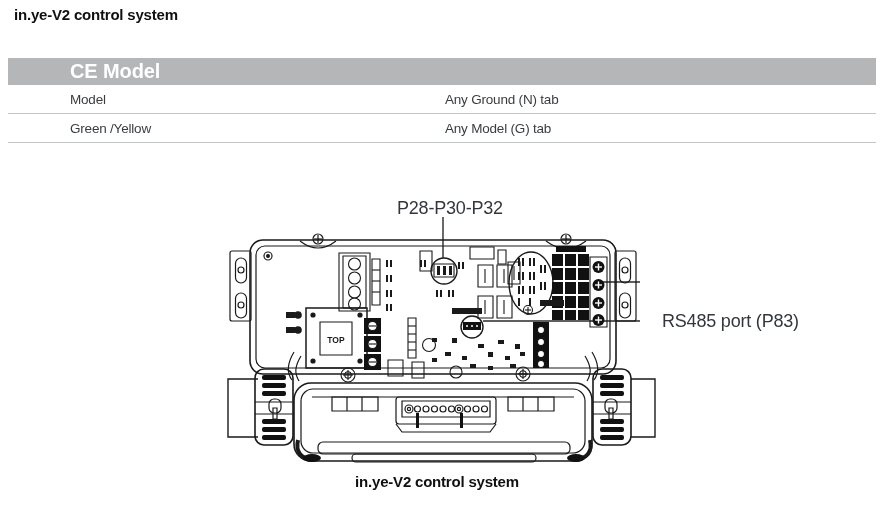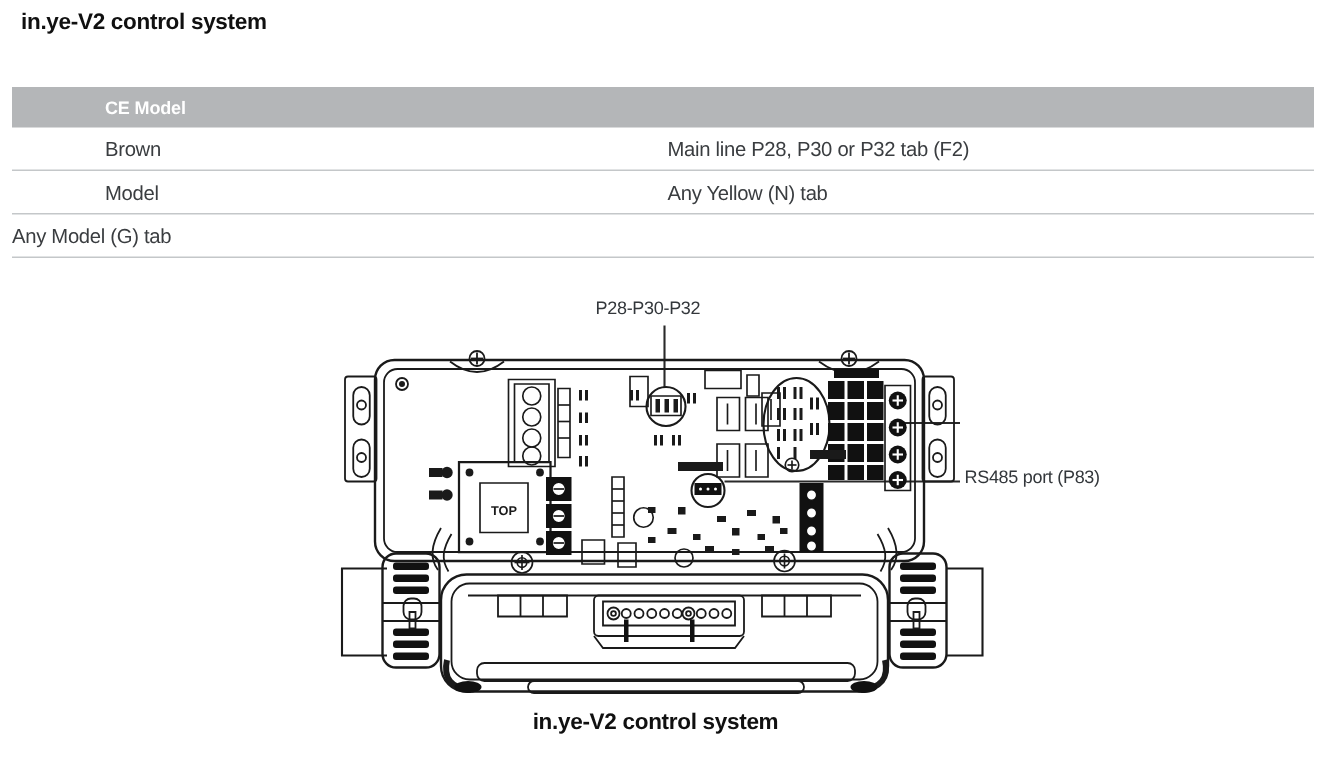--- a/index.html
+++ b/index.html
@@ -8,59 +8,56 @@
     font-family:"Liberation Sans",sans-serif;color:var(--body-text,#3a3d40);border-radius:32px;
   }
   .page-title{
     position:absolute;left:14px;top:6px;font-size:15px;font-weight:700;
     color:#101010;letter-spacing:-0.2px;
   }
   
   .wire-table{position:absolute;left:8px;top:58px;width:868px;font-size:13.5px;}
   .wt-header{
     height:27px;background:var(--header-bg,#b4b6b8);color:var(--header-text,#ffffff);
-    font-weight:700;font-size:12px;display:flex;align-items:center;padding-left:62px;
+    font-weight:700;font-size:20px;display:flex;align-items:center;padding-left:62px;
     box-sizing:border-box;letter-spacing:-0.1px;
   }
   .wt-row{
     height:29px;display:flex;align-items:center;box-sizing:border-box;
     border-bottom:1px solid var(--line,#c4c7c9);
   }
   .wt-cell-wire{width:437px;padding-left:62px;box-sizing:border-box;letter-spacing:-0.2px;}
   .wt-cell-conn{flex:1;letter-spacing:-0.2px;}
   
-  .dlabel{position:absolute;font-size:12px;color:#33373b;letter-spacing:-0.2px;white-space:nowrap;}
+  .dlabel{position:absolute;font-size:18px;color:#33373b;letter-spacing:-0.2px;white-space:nowrap;}
   .lbl-p28{left:397px;top:198px;}
   .lbl-neutral{left:643px;top:261px;line-height:21.5px;}
-  .lbl-rs485{left:643px;top:311px;}
+  .lbl-rs485{left:662px;top:311px;}
   .fig-caption{
     position:absolute;left:287px;top:473px;width:300px;text-align:center;
     font-size:15px;font-weight:700;color:#101010;letter-spacing:-0.2px;
   }
   svg.diagram{position:absolute;left:0;top:0;}
   svg.diagram *{vector-effect:non-scaling-stroke;}
 </style>
 </head>
 <body>
 
 <div class="page">
 
   <div class="page-title">in.ye-V2 control system</div>
 
   <div class="wire-table">
     <div class="wt-header">CE Model</div>
     <div class="wt-row">
-      <div class="wt-cell-wire">Brown</div>
-      <div class="wt-cell-conn">Main line P28, P30 or P32 tab (F2)</div>
+      <div class="wt-cell-wire">Model</div>
+      <div class="wt-cell-conn">Any Ground (N) tab</div>
     </div>
     <div class="wt-row">
-      <div class="wt-cell-wire">Model</div>
-      <div class="wt-cell-conn">Any Yellow (N) tab</div>
-    </div>
-    <div class="wt-row">
+      <div class="wt-cell-wire">Green /Yellow</div>
       <div class="wt-cell-conn">Any Model (G) tab</div>
     </div>
   </div>
 
   <svg class="diagram" width="881" height="511" viewBox="0 0 881 511" fill="none" stroke="#1a1a1a" stroke-width="1.2">
 
     <g stroke="#2a2a2a" stroke-width="1.4">
       <line x1="443" y1="217" x2="443" y2="258"></line>
       <line x1="596" y1="282" x2="640" y2="282"></line>
       <line x1="483" y1="321" x2="640" y2="321"></line>

